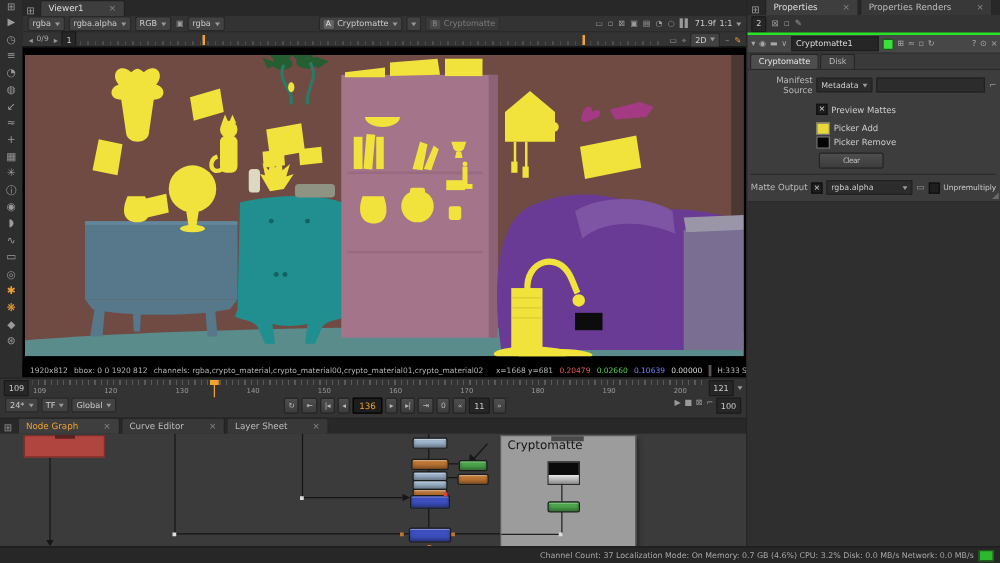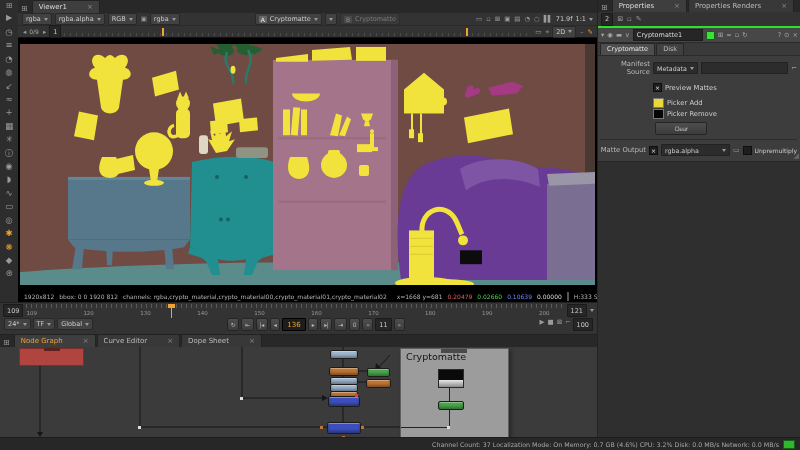--- a/index.html
+++ b/index.html
@@ -375,21 +375,21 @@
     <span class="pane-ic">⊞</span>
     <div class="ptab active">
       <span class="ng-active" style="color:var(--accent)">Node Graph</span>
       <span class="x">×</span>
     </div>
     <div class="ptab">
       <span>Curve Editor</span>
       <span class="x">×</span>
     </div>
     <div class="ptab">
-      <span>Dope Sheet</span>
+      <span>Layer Sheet</span>
       <span class="x">×</span>
     </div>
   </div>
 
   <div class="abs node-graph">
     <svg width="597" height="90" style="position:absolute;left:0;top:0">
       <g stroke="#161616" stroke-width="1">
         <line x1="40" y1="17" x2="40" y2="85"></line>
         <line x1="140" y1="0" x2="140" y2="80"></line>
           <line x1="140" y1="80" x2="327" y2="80"></line>

